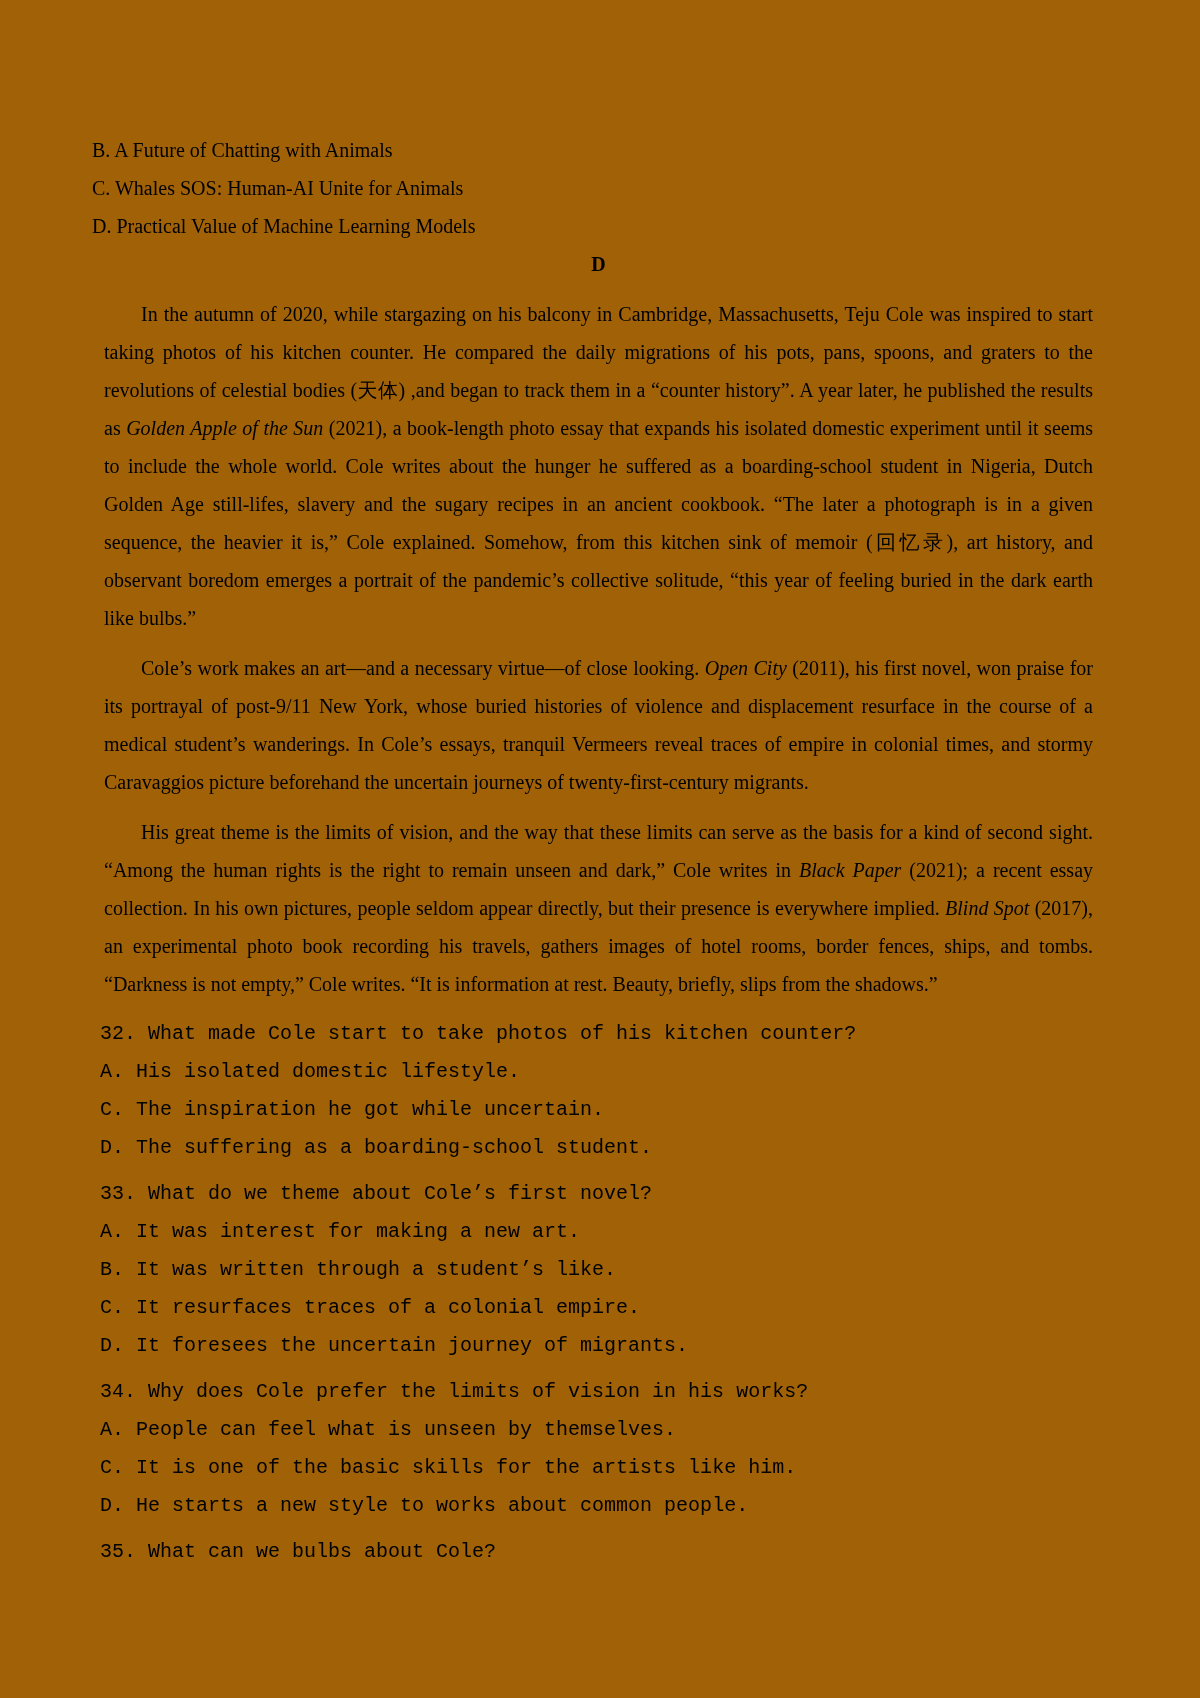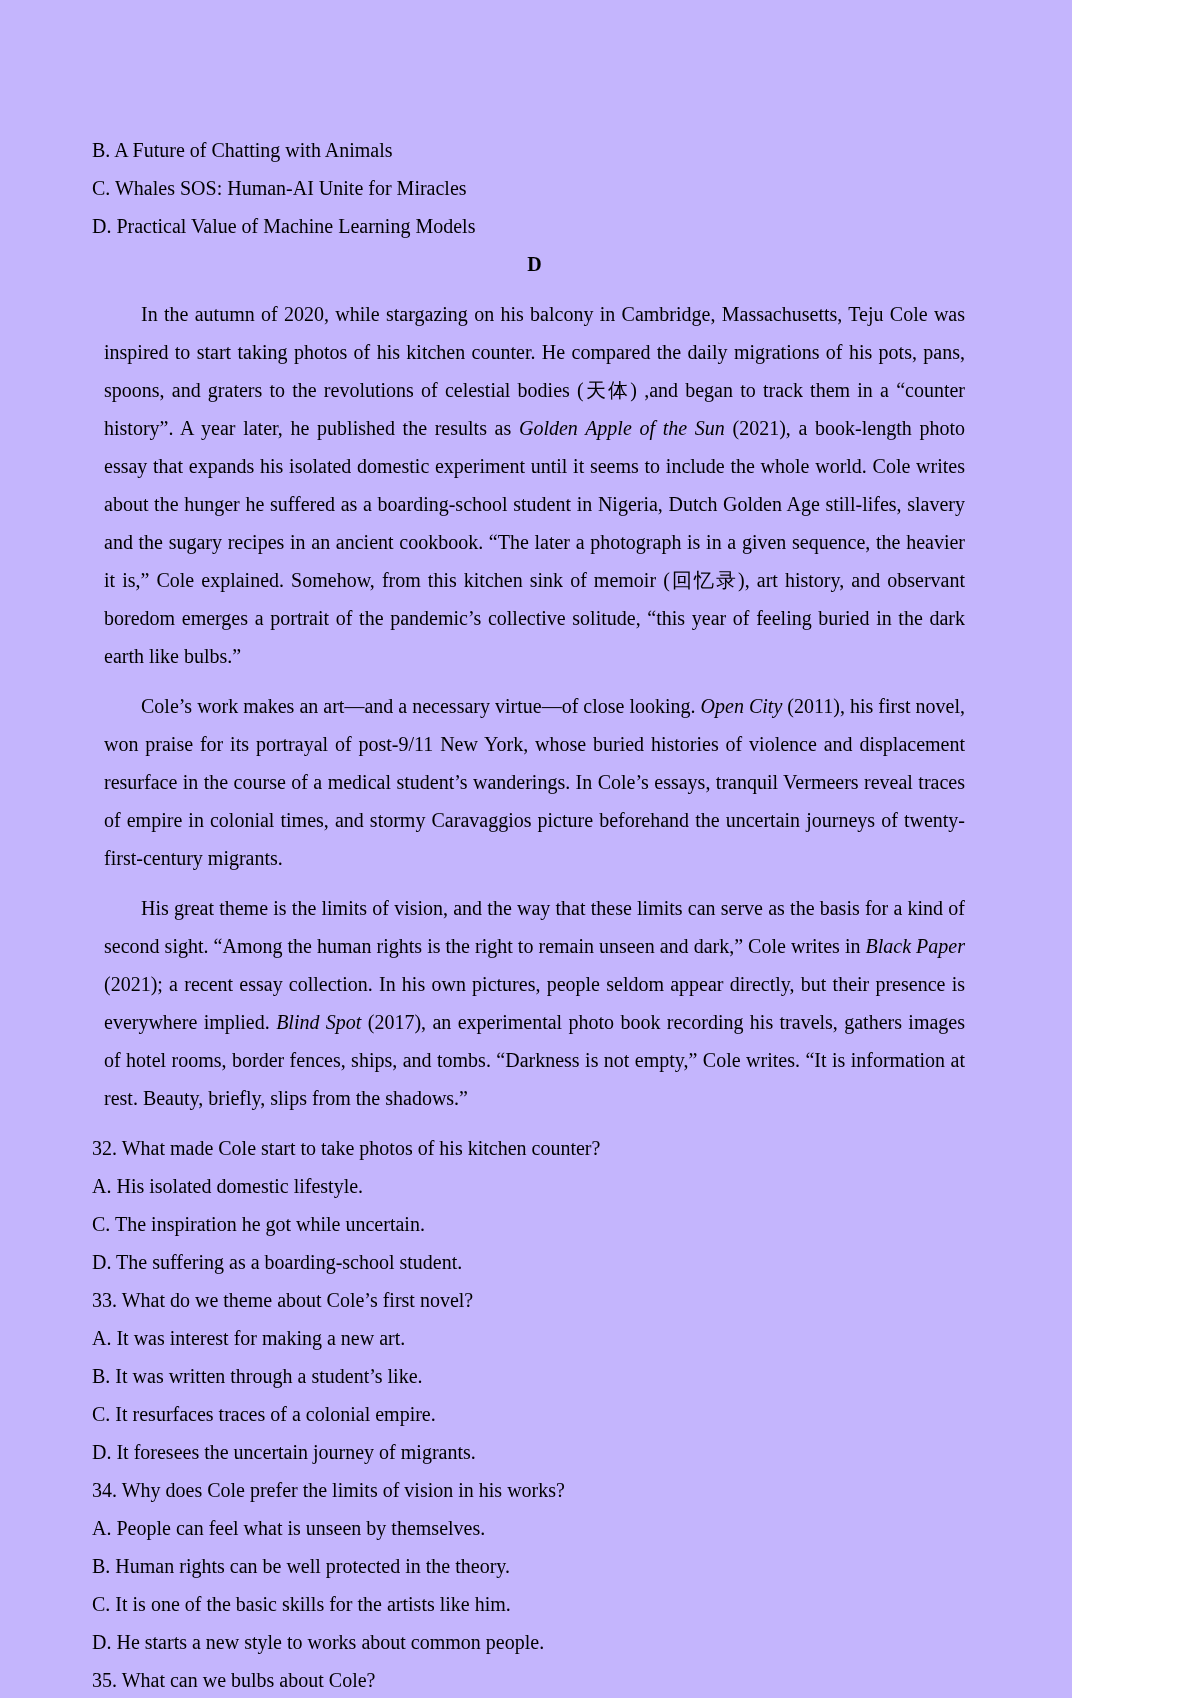--- a/index.html
+++ b/index.html
@@ -3,24 +3,24 @@
 <meta charset="utf-8">
 <title>Exam Page</title>
 <style>
   html, body {
     margin: 0;
     padding: 0;
     background: #ffffff;
   }
   .page {
     position: relative;
-    width: 1072px;
+    width: 1200px;
     height: 1698px;
     box-sizing: border-box;
-    background: #c4b5fd;
+    background: #a16207;
     color: #000000;
     font-family: "Liberation Serif", "DejaVu Serif", serif;
     font-size: 20px;
     line-height: 38px;
     padding: 131px 95px 0 92px;
     overflow: hidden;
   }
   .line {
     margin: 0;
     text-align: left;
@@ -35,30 +35,31 @@
   .para {
     margin: 12px;
     text-align: justify;
     text-justify: inter-word;
     text-indent: 37px;
   }
   .work-title {
     font-style: italic;
   }
   .question-block {
-    margin: 0;
+    margin: 8px;
+    font-family: Liberation Mono, monospace;
   }
 </style>
 </head>
 <body>
 
 <div class="page">
   <section id="leading-options">
       <div class="line option-line"><span class="opt-key">B.</span> <span class="opt-text">A Future of Chatting with Animals</span></div>
-      <div class="line option-line"><span class="opt-key">C.</span> <span class="opt-text">Whales SOS: Human-AI Unite for Miracles</span></div>
+      <div class="line option-line"><span class="opt-key">C.</span> <span class="opt-text">Whales SOS: Human-AI Unite for Animals</span></div>
       <div class="line option-line"><span class="opt-key">D.</span> <span class="opt-text">Practical Value of Machine Learning Models</span></div>
     </section>
   <h2 class="section-heading">D</h2>
   <section id="passage">
       <p class="para"><span class="passage-text">In the autumn of 2020, while stargazing on his balcony in Cambridge, Massachusetts, Teju Cole was inspired to start taking photos of his kitchen counter. He compared the daily migrations of his pots, pans, spoons, and graters to the revolutions of celestial bodies (天体) ,and began to track them in a “counter history”. A year later, he published the results as </span><span class="work-title">Golden Apple of the Sun</span><span class="passage-text"> (2021), a book-length photo essay that expands his isolated domestic experiment until it seems to include the whole world. Cole writes about the hunger he suffered as a boarding-school student in Nigeria, Dutch Golden Age still-lifes, slavery and the sugary recipes in an ancient cookbook. “The later a photograph is in a given sequence, the heavier it is,” Cole explained. Somehow, from this kitchen sink of memoir (回忆录), art history, and observant boredom emerges a portrait of the pandemic’s collective solitude, “this year of feeling buried in the dark earth like bulbs.”</span></p>
       <p class="para"><span class="passage-text">Cole’s work makes an art—and a necessary virtue—of close looking. </span><span class="work-title">Open City</span><span class="passage-text"> (2011), his first novel, won praise for its portrayal of post-9/11 New York, whose buried histories of violence and displacement resurface in the course of a medical student’s wanderings. In Cole’s essays, tranquil Vermeers reveal traces of empire in colonial times, and stormy Caravaggios picture beforehand the uncertain journeys of twenty-first-century migrants.</span></p>
       <p class="para"><span class="passage-text">His great theme is the limits of vision, and the way that these limits can serve as the basis for a kind of second sight. “Among the human rights is the right to remain unseen and dark,” Cole writes in </span><span class="work-title">Black Paper</span><span class="passage-text"> (2021); a recent essay collection. In his own pictures, people seldom appear directly, but their presence is everywhere implied. </span><span class="work-title">Blind Spot</span><span class="passage-text"> (2017), an experimental photo book recording his travels, gathers images of hotel rooms, border fences, ships, and tombs. “Darkness is not empty,” Cole writes. “It is information at rest. Beauty, briefly, slips from the shadows.”</span></p>
     </section>
   <section id="questions">
       <div class="question-block">
@@ -70,21 +71,20 @@
       <div class="question-block">
         <div class="line question-line"><span class="q-num">33.</span> <span class="q-text">What do we theme about Cole’s first novel?</span></div>
         <div class="line option-line"><span class="opt-key">A.</span> <span class="opt-text">It was interest for making a new art.</span></div>
         <div class="line option-line"><span class="opt-key">B.</span> <span class="opt-text">It was written through a student’s like.</span></div>
         <div class="line option-line"><span class="opt-key">C.</span> <span class="opt-text">It resurfaces traces of a colonial empire.</span></div>
         <div class="line option-line"><span class="opt-key">D.</span> <span class="opt-text">It foresees the uncertain journey of migrants.</span></div>
       </div>
       <div class="question-block">
         <div class="line question-line"><span class="q-num">34.</span> <span class="q-text">Why does Cole prefer the limits of vision in his works?</span></div>
         <div class="line option-line"><span class="opt-key">A.</span> <span class="opt-text">People can feel what is unseen by themselves.</span></div>
-        <div class="line option-line"><span class="opt-key">B.</span> <span class="opt-text">Human rights can be well protected in the theory.</span></div>
         <div class="line option-line"><span class="opt-key">C.</span> <span class="opt-text">It is one of the basic skills for the artists like him.</span></div>
         <div class="line option-line"><span class="opt-key">D.</span> <span class="opt-text">He starts a new style to works about common people.</span></div>
       </div>
       <div class="question-block">
         <div class="line question-line"><span class="q-num">35.</span> <span class="q-text">What can we bulbs about Cole?</span></div>
       </div>
     </section>
 </div>
 
 </body></html>

